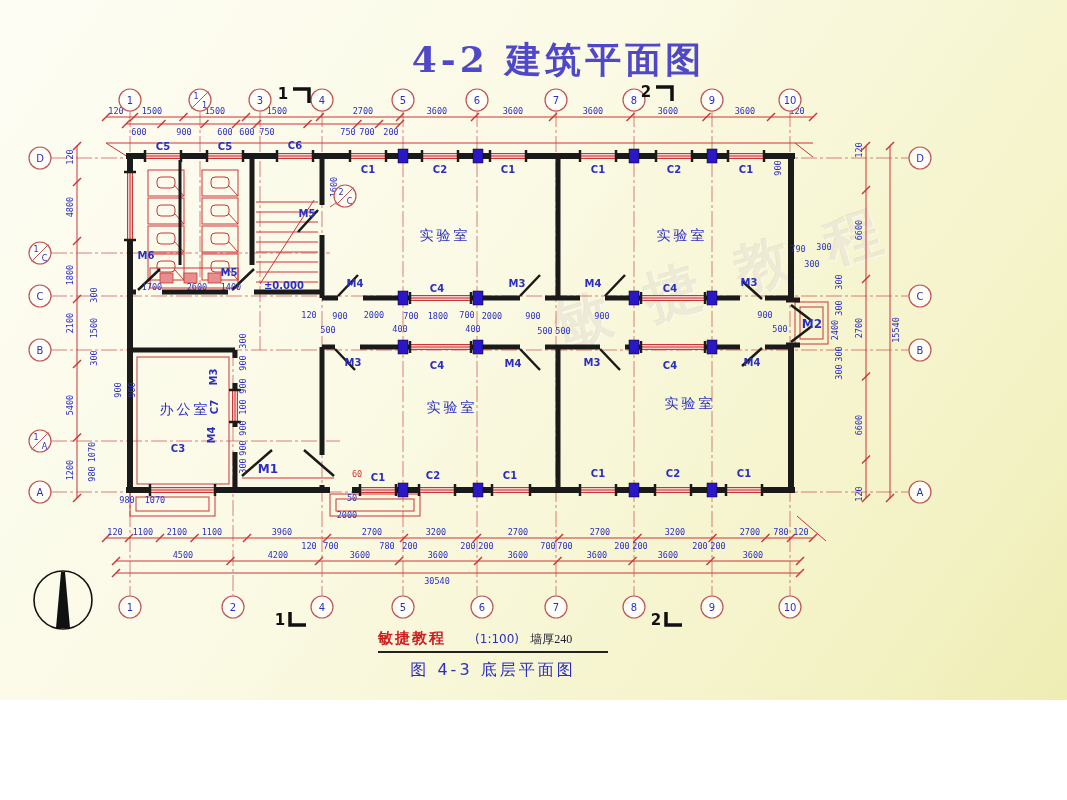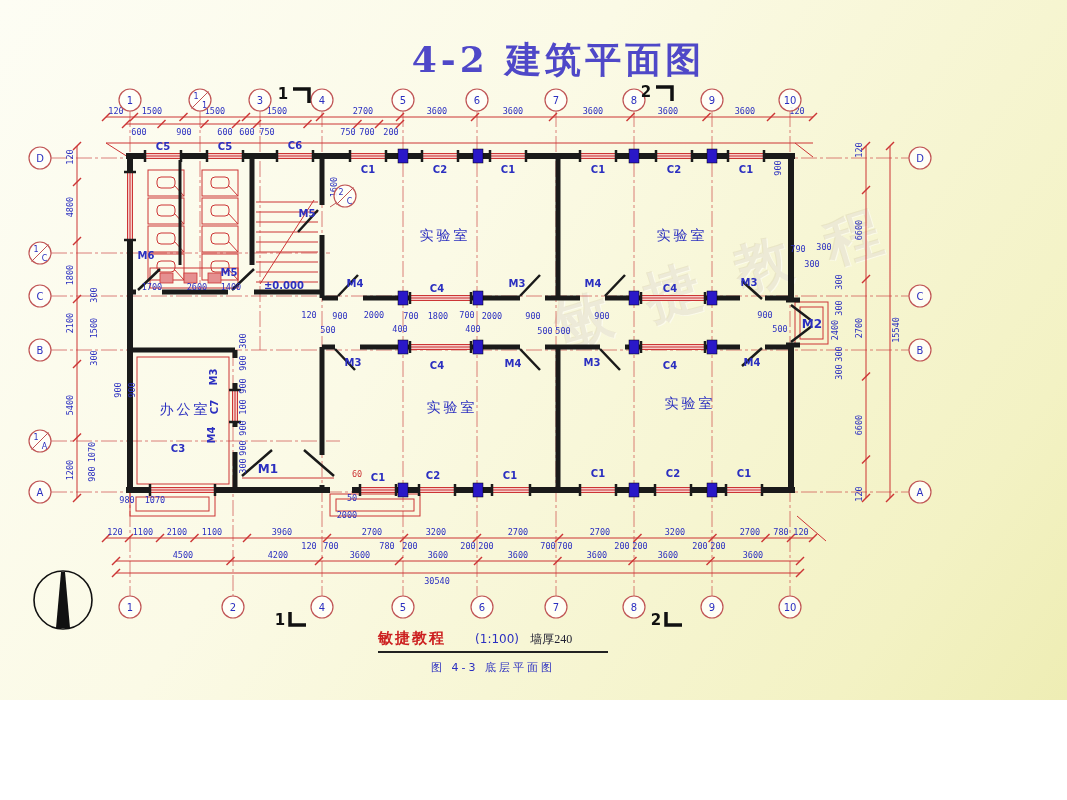--- a/index.html
+++ b/index.html
@@ -10,21 +10,21 @@
     transform:translateX(25px);font-family:"DejaVu Serif",serif;font-weight:bold;
     font-size:36px;color:#4f48c8;letter-spacing:4px;}
   .watermark{position:absolute;left:545px;top:215px;width:520px;
     transform:rotate(-17deg);font-size:56px;font-weight:bold;letter-spacing:38px;
     color:rgba(185,175,140,0.22);text-shadow:1px 1px 0 rgba(255,255,255,0.5);white-space:nowrap;}
   .caption{position:absolute;left:378px;top:628px;width:230px;}
   .caption .l1{border-bottom:2px solid #222;padding-bottom:3px;white-space:nowrap;}
   .caption .nm{color:#cc2020;font-weight:bold;font-size:15px;letter-spacing:2px;}
   .caption .sc{color:#2b2fc0;font-size:12px;margin-left:24px;}
   .caption .nt{color:#223;font-size:12px;margin-left:6px;font-family:Liberation Serif, serif;}
-  .caption .l2{margin-top:7px;text-align:center;color:#2b2fc0;font-size:11px;letter-spacing:3px;}
+  .caption .l2{margin-top:7px;text-align:center;color:#2b2fc0;font-size:16px;letter-spacing:3px;}
   .pagenum{position:absolute;top:728px;left:0;width:1067px;text-align:center;
     font-family:"DejaVu Serif",serif;font-size:20px;color:#2a2a2a;}
   svg{position:absolute;left:0;top:0;}
   .wall{stroke:#1a1a1a;fill:none}
   .red{stroke:#cc3535;fill:none;stroke-width:1}
 </style>
 </head>
 <body>
 <div class="page">
 

